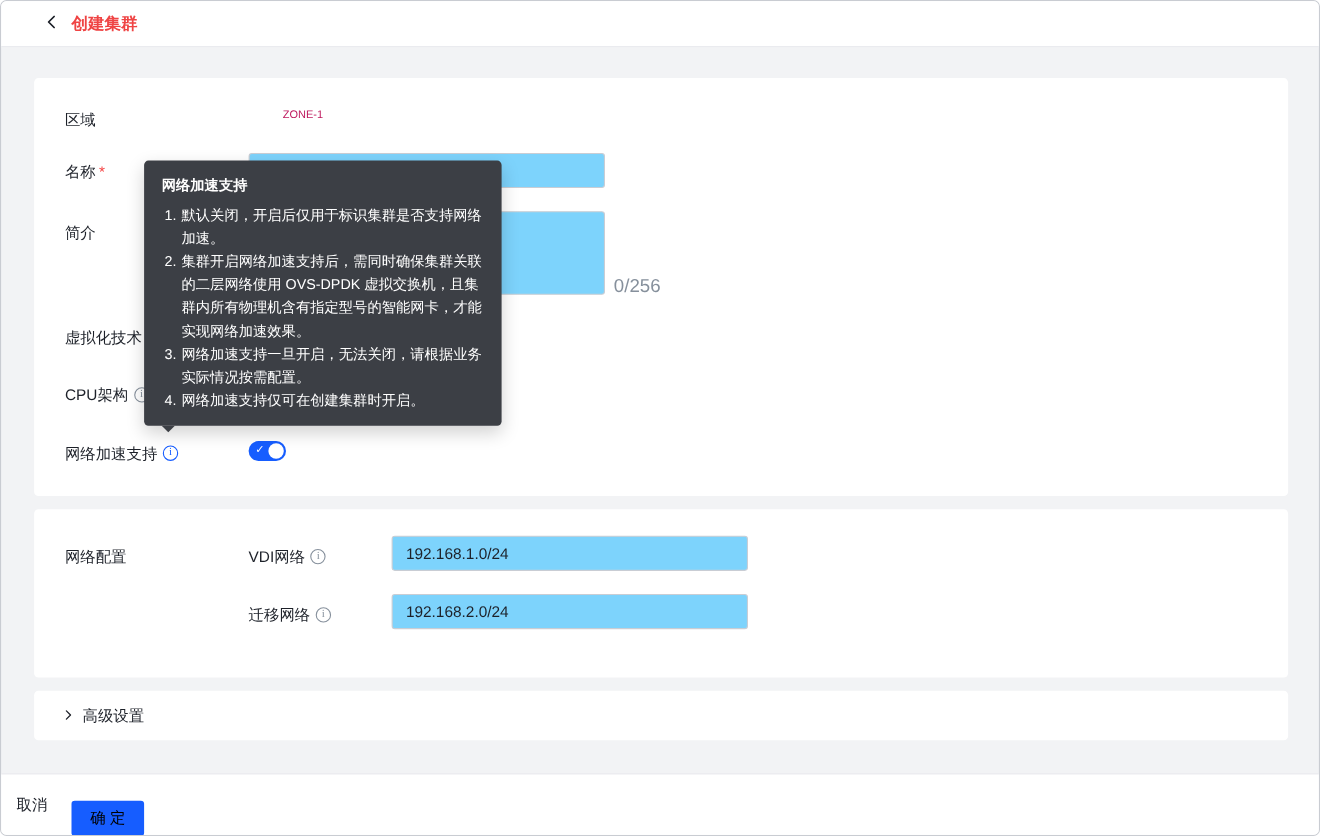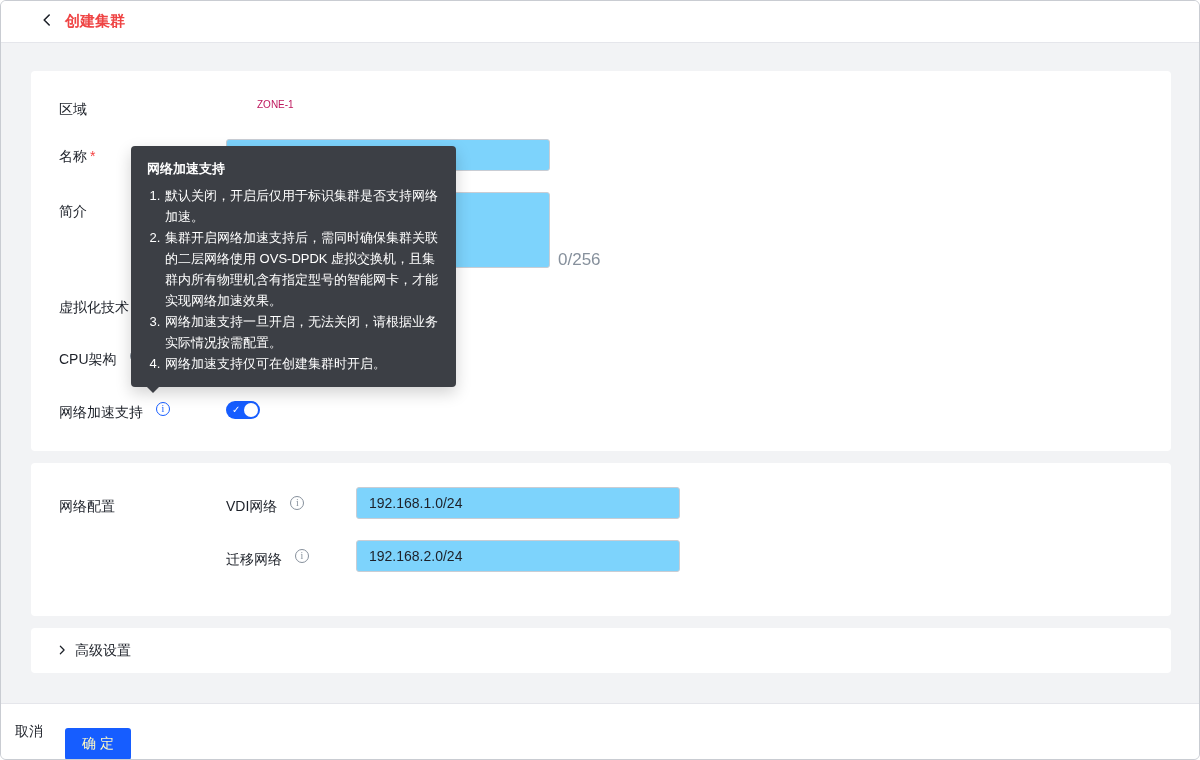--- a/index.html
+++ b/index.html
@@ -14,21 +14,21 @@
   .back-btn{display:flex;align-items:center;cursor:pointer;background:none;border:none;padding:0;}
   .page-title{font-weight:bold;font-size:15px;color:#ef4444;}
   
   .card{position:absolute;left:30px;width:1140px;background:#fff;border-radius:4px;box-sizing:border-box;}
   #card-basic{top:70px;height:380px;}
   #card-network{top:462px;height:153px;}
   #card-advanced{top:627px;height:45px;display:flex;align-items:center;padding-left:25px;gap:7px;cursor:pointer;}
   
   .abs{position:absolute;}
   .lbl{color:#1d2129;font-size:14px;line-height:20px;}
-  .lbl-flex{display:flex;gap:13px;}
+  .lbl-flex{display:flex;align-items:center;gap:5px;}
   .req{color:#f53f3f;margin-left:3px;}
   .val{font-size:10px;color:#be185d;margin-left:31px;}
   input.txt,textarea.txt{
     box-sizing:border-box;border:1px solid #c9cdd4;border-radius:3px;background:#7dd3fc;
     font-family:"Liberation Sans","DejaVu Sans",sans-serif;font-size:14px;color:#1d2129;
     padding:0 12px;outline:none;
   }
   input.txt{height:32px;}
   textarea.txt{padding:6px 12px;resize:none;}
   .counter{color:#86909c;font-size:17px;}
@@ -50,21 +50,21 @@
   .tooltip li{padding-left:1px;}
   .tooltip-arrow{position:absolute;left:16px;bottom:-6px;width:0;height:0;
     border-left:6px solid transparent;border-right:6px solid transparent;border-top:6px solid #3c3f45;}
   
   .adv-label{font-size:14px;color:#1d2129;}
   
   .footer{position:absolute;left:0;right:0;top:702px;bottom:0;background:#fff;border-top:1px solid #e5e6eb;
     display:flex;align-items:center;box-sizing:border-box;}
   .btn-cancel{background:none;border:none;font-size:14px;color:#1d2129;padding:6px 14px;cursor:pointer;
     font-family:"Liberation Sans","DejaVu Sans",sans-serif;}
-  .btn-confirm{margin-left:8px;background:#165dff;color:#fef9c3;border:none;border-radius:3px;height:32px;
+  .btn-confirm{margin-left:8px;background:#165dff;color:#000000;border:none;border-radius:3px;height:32px;
     padding:0 17px;font-size:14px;cursor:pointer;font-family:"Liberation Sans","DejaVu Sans",sans-serif;margin-top:24px;}
 </style>
 </head>
 <body>
 
 <div class="page">
 
   <div class="header">
     <button class="back-btn">
       <span>

